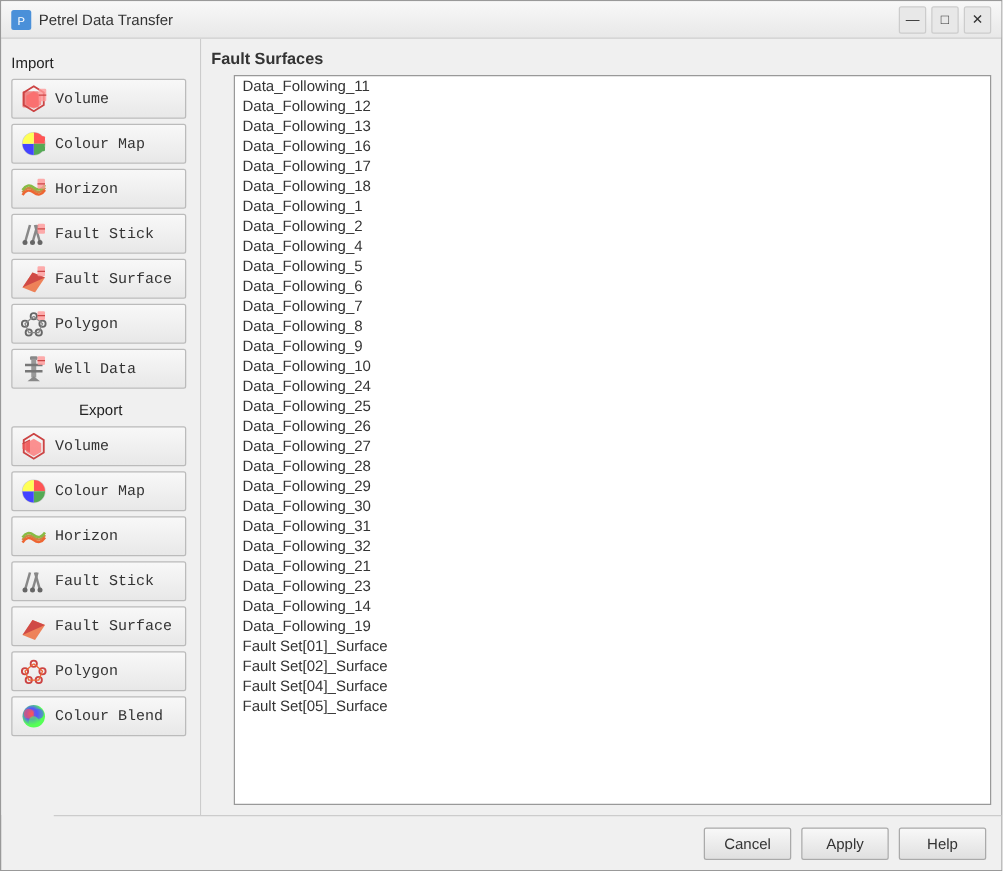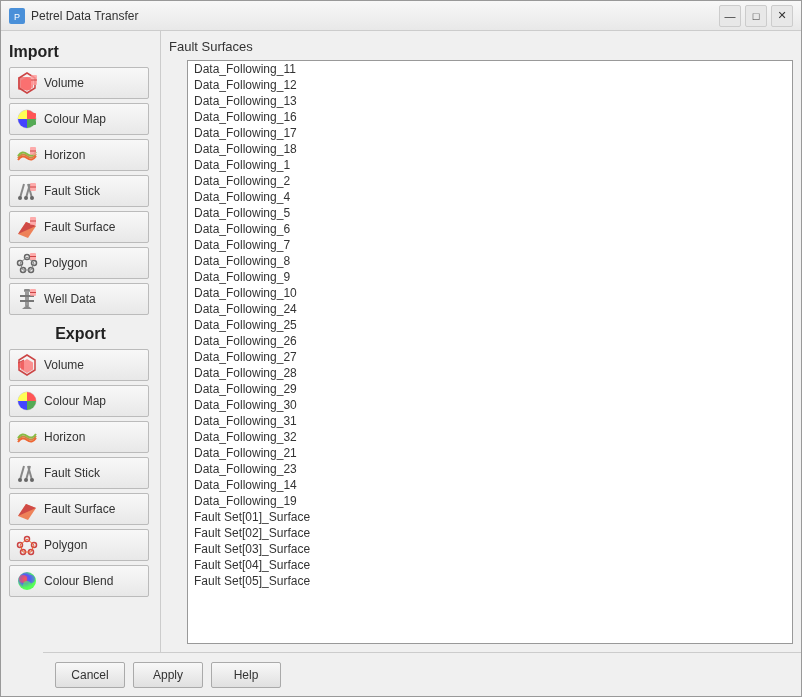--- a/index.html
+++ b/index.html
@@ -82,22 +82,22 @@
       background: #f0f0f0;
       padding: 8px 8px;
       display: flex;
       flex-direction: column;
       gap: 2px;
       border-right: 1px solid #ccc;
       overflow-y: auto;
     }
 
     .section-label {
-      font-size: 16px;
-      font-weight: bold;
+      font-size: 12px;
+      font-weight: normal;
       color: #222;
       margin: 4px 0 4px 0;
     }
 
     .sidebar-btn {
       width: 140px;
       height: 32px;
       border: 1px solid #bbb;
       background: linear-gradient(to bottom, #f8f8f8, #e8e8e8);
       cursor: pointer;
@@ -114,34 +114,35 @@
       height: 22px;
       display: flex;
       align-items: center;
       justify-content: center;
       flex-shrink: 0;
     }
 
     .btn-label {
       font-size: 12px;
       color: #333;
+      font-family: Liberation Mono, monospace;
     }
 
     
     .main {
       flex: 1;
       display: flex;
       flex-direction: column;
       padding: 8px;
       background: #f0f0f0;
     }
 
     .panel-title {
       font-size: 13px;
-      font-weight: normal;
+      font-weight: bold;
       color: #333;
       margin-bottom: 6px;
     }
 
     .list-container {
       flex: 1;
       border: 1px solid #999;
       background: white;
       overflow-y: scroll;
       overflow-x: hidden;
@@ -156,21 +157,21 @@
       white-space: nowrap;
     }
 
     
     .bottom-bar {
       height: 44px;
       background: #f0f0f0;
       border-top: 1px solid #ccc;
       display: flex;
       align-items: center;
-      justify-content: flex-start;
+      justify-content: flex-end;
       padding: 16px 12px;
       gap: 8px;
       margin-left: 42px;
     }
 
     .bottom-btn {
       min-width: 70px;
       height: 26px;
       border: 1px solid #aaa;
       background: linear-gradient(to bottom, #f8f8f8, #e0e0e0);
@@ -445,21 +446,20 @@
           <div class="list-item">Data_Following_29</div>
           <div class="list-item">Data_Following_30</div>
           <div class="list-item">Data_Following_31</div>
           <div class="list-item">Data_Following_32</div>
           <div class="list-item">Data_Following_21</div>
           <div class="list-item">Data_Following_23</div>
           <div class="list-item">Data_Following_14</div>
           <div class="list-item">Data_Following_19</div>
           <div class="list-item">Fault Set[01]_Surface</div>
           <div class="list-item">Fault Set[02]_Surface</div>
-          <div class="list-item">Fault Set[03]_Surface</div>
           <div class="list-item">Fault Set[04]_Surface</div>
           <div class="list-item">Fault Set[05]_Surface</div>
         </div>
     </div>
   </div>
 
   <div class="bottom-bar">
     <button class="bottom-btn">Cancel</button>
     <button class="bottom-btn">Apply</button>
     <button class="bottom-btn">Help</button>

